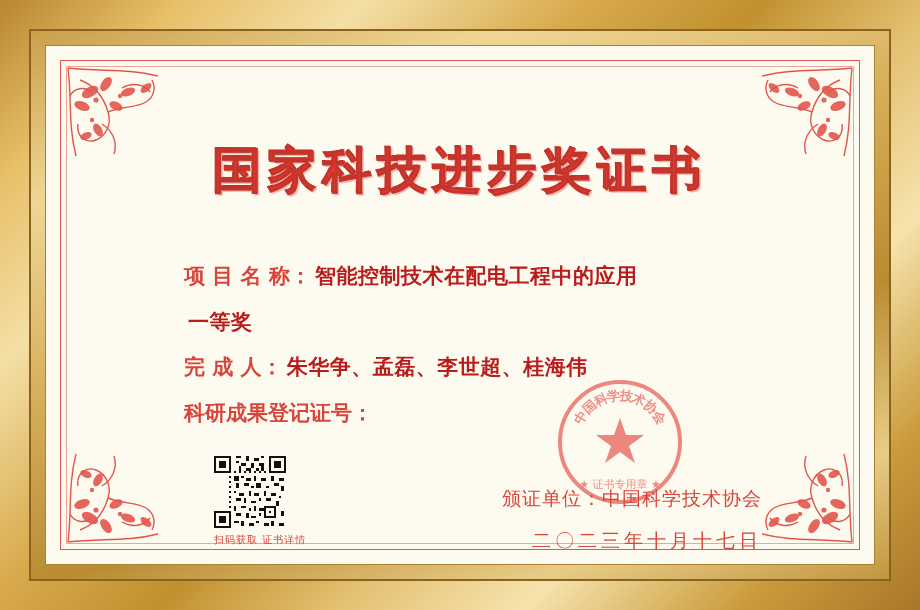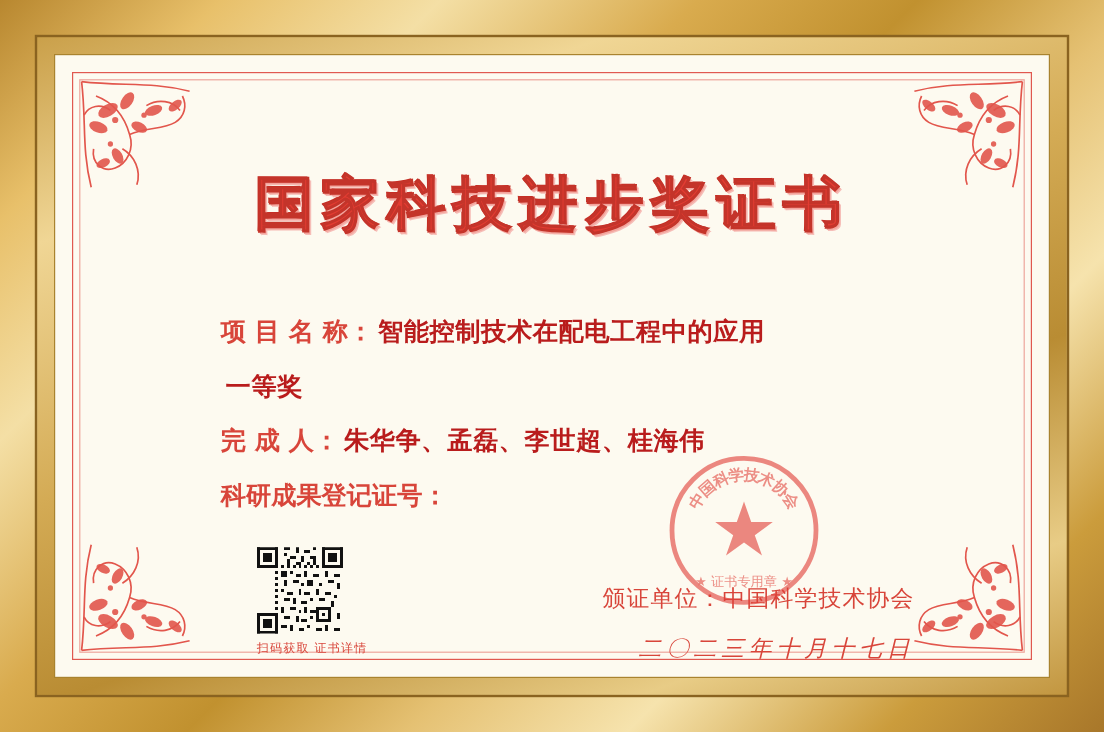--- a/index.html
+++ b/index.html
@@ -154,21 +154,21 @@
     position: absolute;
     right: 112px;
     top: 440px;
     text-align: right;
     color: #d8453a;
     font-family: "DejaVu Sans", "Liberation Sans", sans-serif;
     font-size: 19px;
     letter-spacing: 1px;
   }
   .issuer-line { margin-bottom: 16px; white-space: nowrap; }
-  .date-line { white-space: nowrap; letter-spacing: 4px; padding-left: 10px; font-style: italic; }
+  .date-line { white-space: nowrap; letter-spacing: 4px; padding-left: 10px; }
 
   
   .seal {
     position: absolute;
     right: 190px;
     bottom: 58px;
     width: 128px;
     height: 128px;
     opacity: 0.72;
     pointer-events: none;

